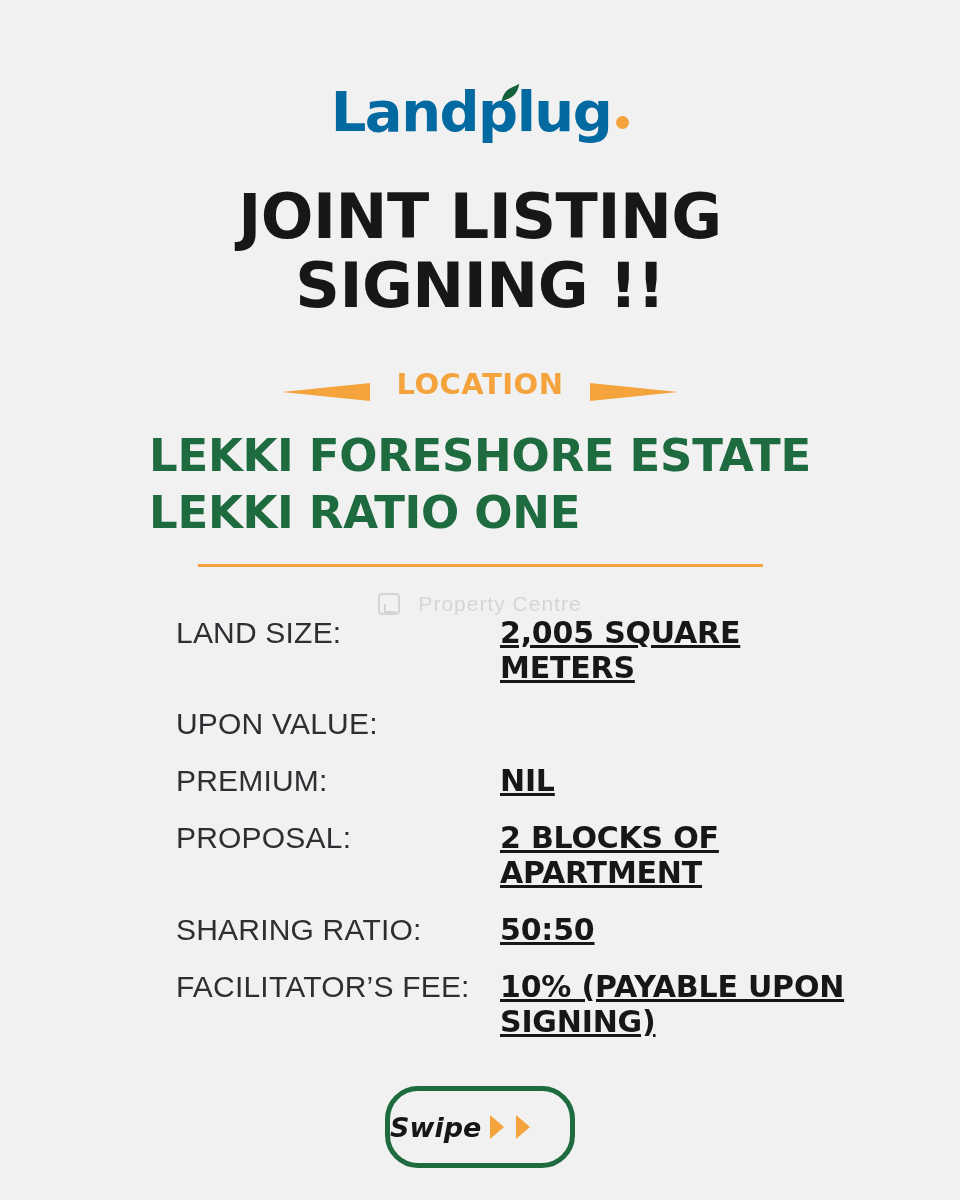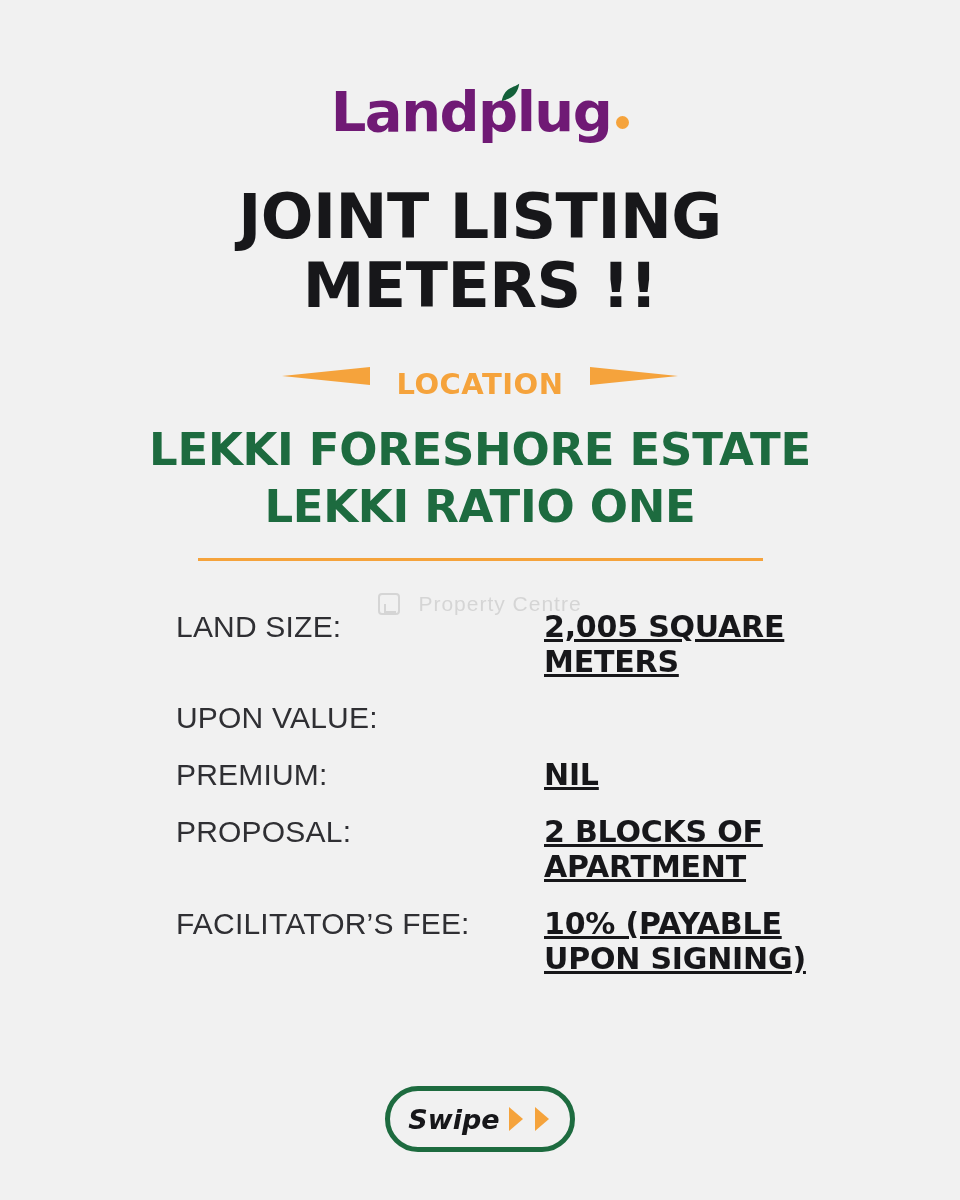--- a/index.html
+++ b/index.html
@@ -26,21 +26,21 @@
     position: relative;
     display: flex;
     align-items: baseline;
     justify-content: center;
   }
   .logo-text {
     font-family: "DejaVu Sans", sans-serif;
     font-weight: bold;
     font-size: 56px;
     letter-spacing: -1.5px;
-    color: #701a75;
+    color: #0369a1;
     line-height: 1;
   }
   .logo-dot {
     width: 13px;
     height: 13px;
     border-radius: 50%;
     background: #f5a33c;
     display: inline-block;
     margin-left: 5px;
     position: relative;
@@ -64,39 +64,38 @@
     line-height: 1.12;
     letter-spacing: -0.5px;
     color: #17171a;
   }
   .headline .l2 { display: block; }
 
   
   .loc-band {
     margin-top: 46px;
     display: flex;
-    align-items: flex-start;
+    align-items: flex-end;
     gap: 24px;
   }
   .loc-label {
     font-family: "DejaVu Sans", sans-serif;
     font-weight: bold;
     font-size: 29px;
     letter-spacing: 0.5px;
     color: #f5a33c;
   }
   .arrow-left, .arrow-right {
     width: 90px;
     height: 18px;
   }
 
   
   .location {
-    margin-top: 20px;
-    text-align: center;
+    margin-top: 26px;
     font-family: "DejaVu Sans", sans-serif;
     font-weight: bold;
     font-size: 45px;
     line-height: 1.28;
     letter-spacing: -0.3px;
     color: #1d6b3f;
   }
 
   .divider {
     margin-top: 22px;
@@ -141,21 +140,20 @@
   
   .details {
     margin-top: 48px;
     width: 800px;
     padding-left: 96px;
   }
   .row {
     display: flex;
     align-items: baseline;
     margin-bottom: 22px;
-    gap: 44px;
   }
   .row .k {
     width: 324px;
     flex: 0 0 324px;
     font-family: "Liberation Sans", sans-serif;
     font-weight: normal;
     font-size: 30px;
     color: #2f2f33;
     letter-spacing: 0.2px;
   }
@@ -168,27 +166,27 @@
     text-decoration: underline;
   }
 
   
   .swipe {
     position: absolute;
     left: 50%;
     transform: translateX(-50%);
     top: 1086px;
     width: 190px;
-    height: 66px;
+    height: 82px;
     border: 5px solid #1d6b3f;
     border-radius: 33px;
     background: #f1f1f1;
     display: flex;
     align-items: center;
-    justify-content: center;
+    justify-content: flex-start;
     gap: 6px;
   }
   .swipe-label {
     font-family: "DejaVu Sans", sans-serif;
     font-weight: bold;
     font-style: italic;
     font-size: 27px;
     color: #17171a;
   }
   .chev { width: 20px; height: 26px; }
@@ -201,21 +199,21 @@
   <div class="logo-wrap">
     <span class="logo-text">Landplug</span>
     <span class="logo-dot"></span>
     <svg class="logo-leaf" viewBox="0 0 24 24">
       <path d="M3 21 C3 21 4 10 14 6 C20 3.5 22 2 22 2 C22 2 21 13 13 17 C8 19.5 3 21 3 21 Z" fill="#13603a"></path>
     </svg>
   </div>
 
   <h1 class="headline">
     <span class="l1">JOINT LISTING</span>
-    <span class="l2">METERS !!</span>
+    <span class="l2">SIGNING !!</span>
   </h1>
 
   <div class="loc-band">
     <svg class="arrow-left" viewBox="0 0 90 18">
       <path d="M0 9 L88 0 L88 18 Z" fill="#f5a33c"></path>
     </svg>
     <span class="loc-label">LOCATION</span>
     <svg class="arrow-right" viewBox="0 0 90 18">
       <path d="M90 9 L2 0 L2 18 Z" fill="#f5a33c"></path>
     </svg>
@@ -241,20 +239,24 @@
     <div class="row">
       <div class="k">UPON VALUE:</div>
     </div>
     <div class="row">
       <div class="k">PREMIUM:</div>
       <div class="v">NIL</div>
     </div>
     <div class="row">
       <div class="k">PROPOSAL:</div>
       <div class="v"> 2 BLOCKS OF APARTMENT</div>
+    </div>
+    <div class="row">
+      <div class="k">SHARING RATIO:</div>
+      <div class="v">50:50</div>
     </div>
     <div class="row">
       <div class="k">FACILITATOR’S FEE:</div>
       <div class="v">10% (PAYABLE UPON SIGNING)</div>
     </div>
   </div>
 
   <div class="swipe">
     <span class="swipe-label">Swipe</span>
     <svg class="chev" viewBox="0 0 20 26">

